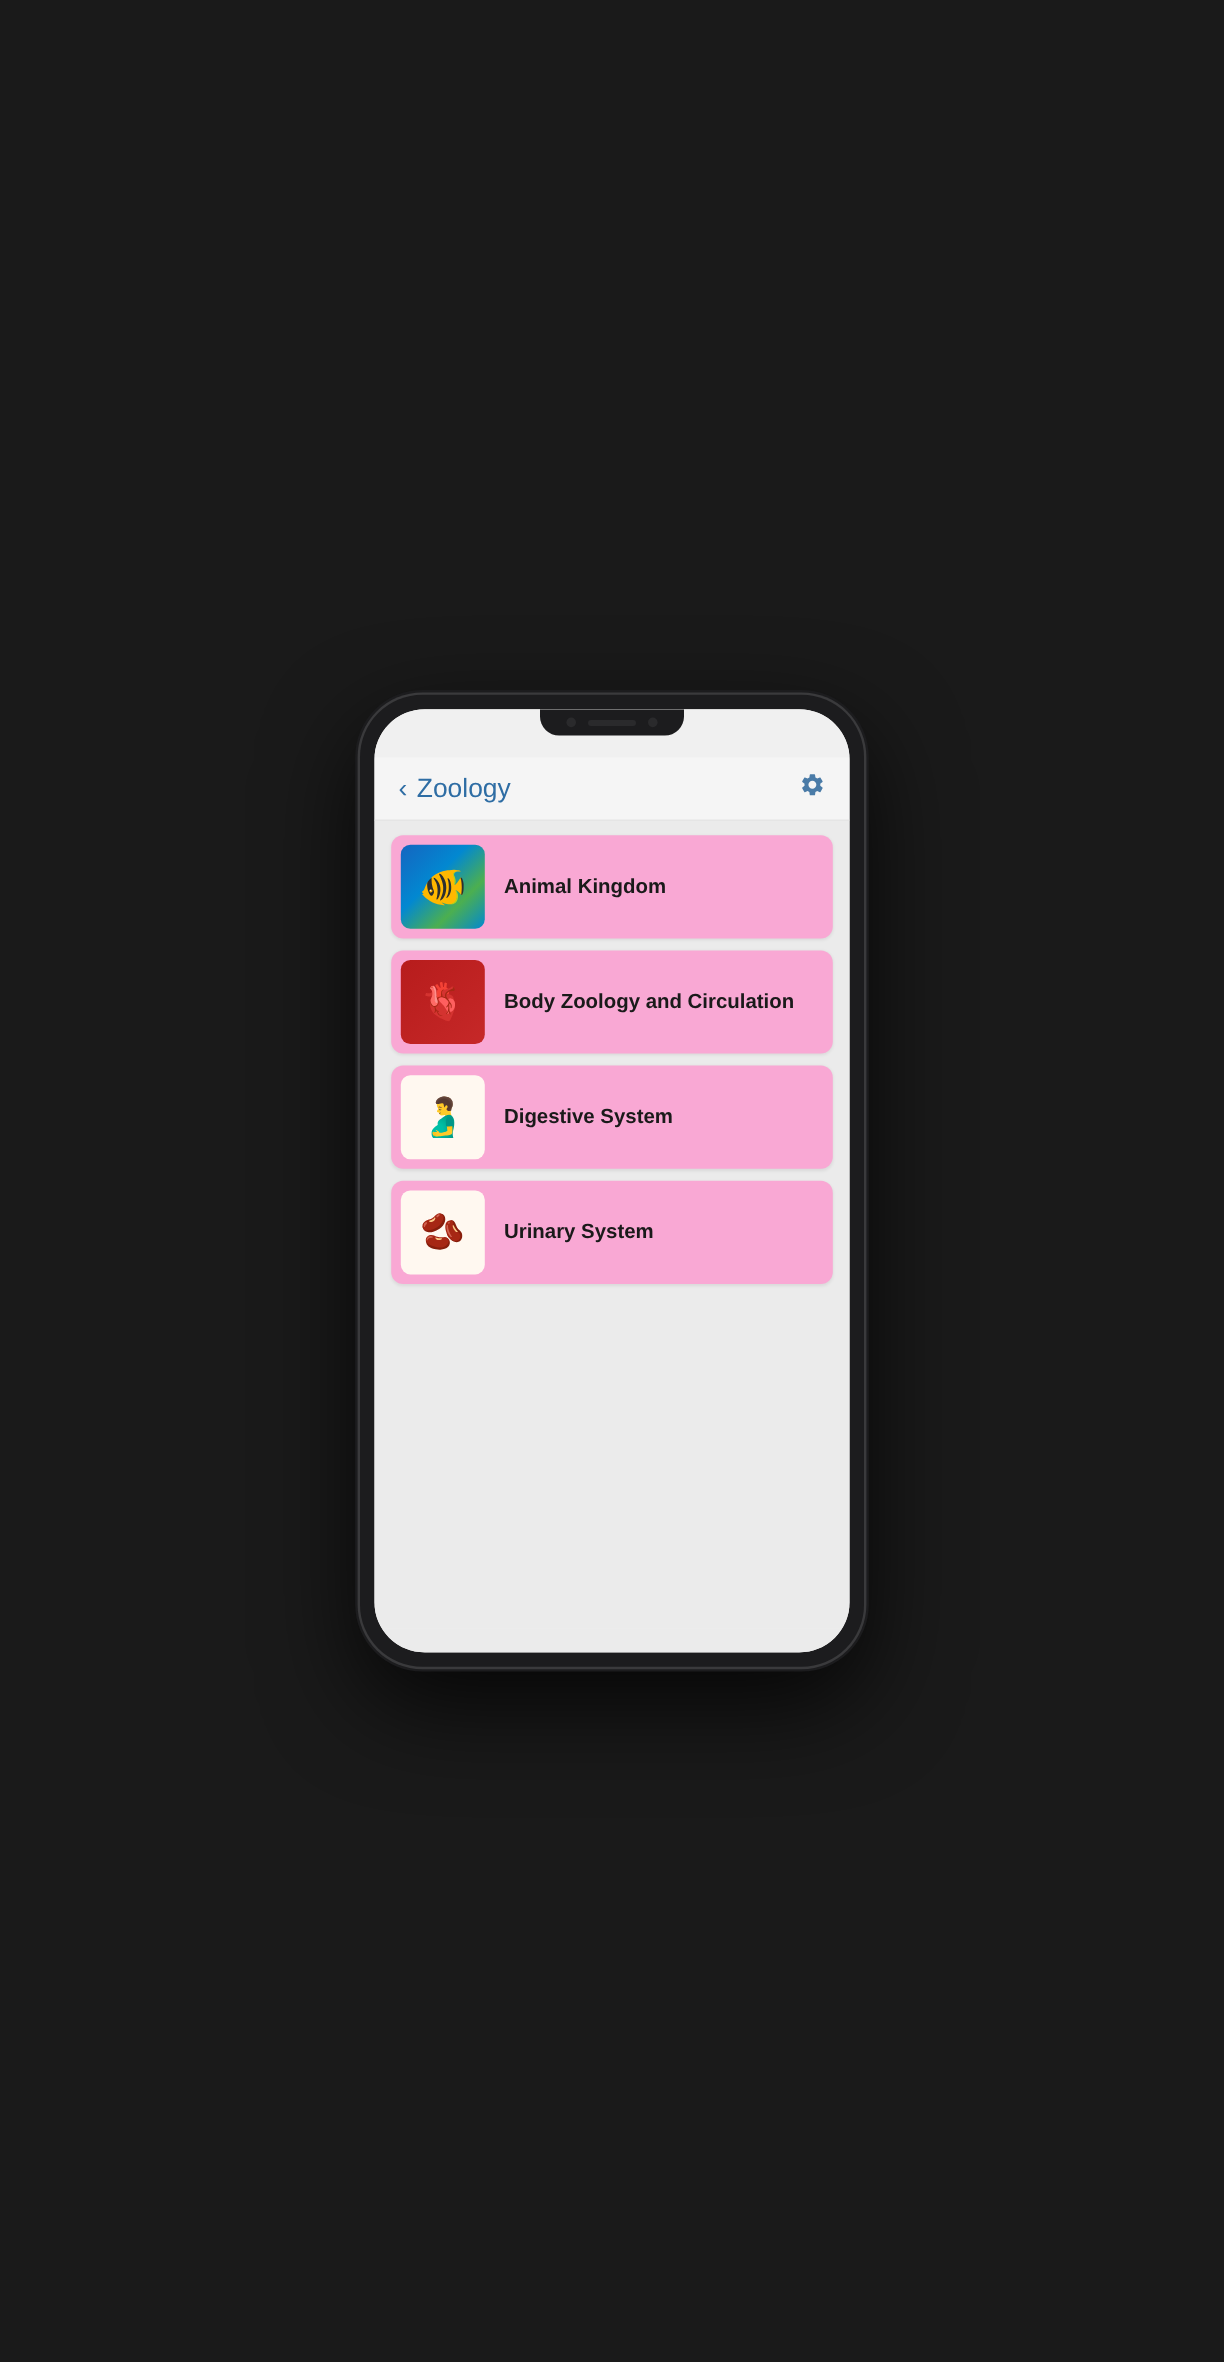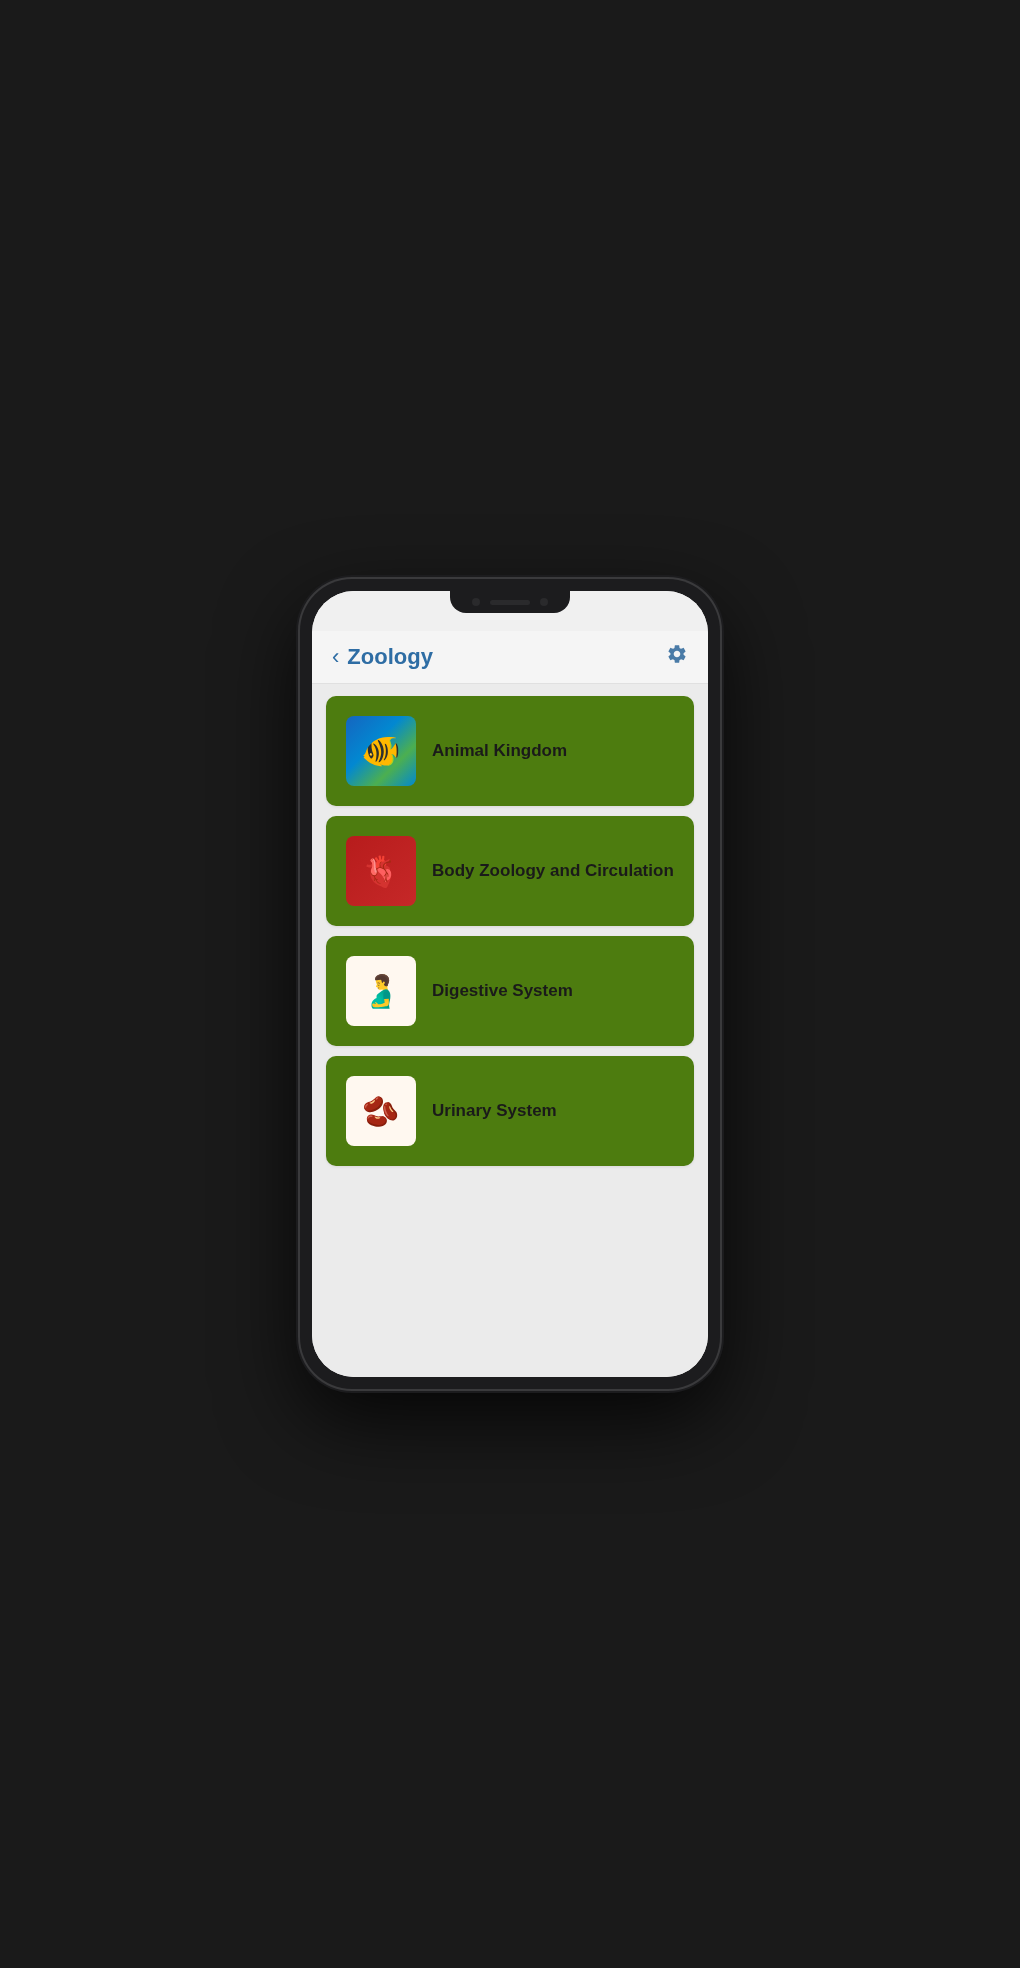--- a/index.html
+++ b/index.html
@@ -120,46 +120,46 @@
 
     .back-arrow {
       color: #2e6da4;
       font-size: 22px;
       font-weight: 300;
     }
 
     .header-title {
       color: #2e6da4;
       font-size: 22px;
-      font-weight: 700;
+      font-weight: 400;
     }
 
     .settings-icon {
       color: #4a7ba7;
       font-size: 22px;
     }
 
     
     .content {
       flex: 1;
       background: #ebebeb;
       overflow-y: auto;
       padding: 12px 14px;
       display: flex;
       flex-direction: column;
       gap: 10px;
     }
 
     
     .list-item {
-      background: #4d7c0f;
+      background: #f9a8d4;
       border-radius: 10px;
       display: flex;
       align-items: center;
-      padding: 20px;
+      padding: 8px;
       box-shadow: 0 1px 3px rgba(0,0,0,0.08);
       cursor: pointer;
     }
 
     .item-icon-box {
       width: 70px;
       height: 70px;
       border-radius: 8px;
       overflow: hidden;
       flex-shrink: 0;

